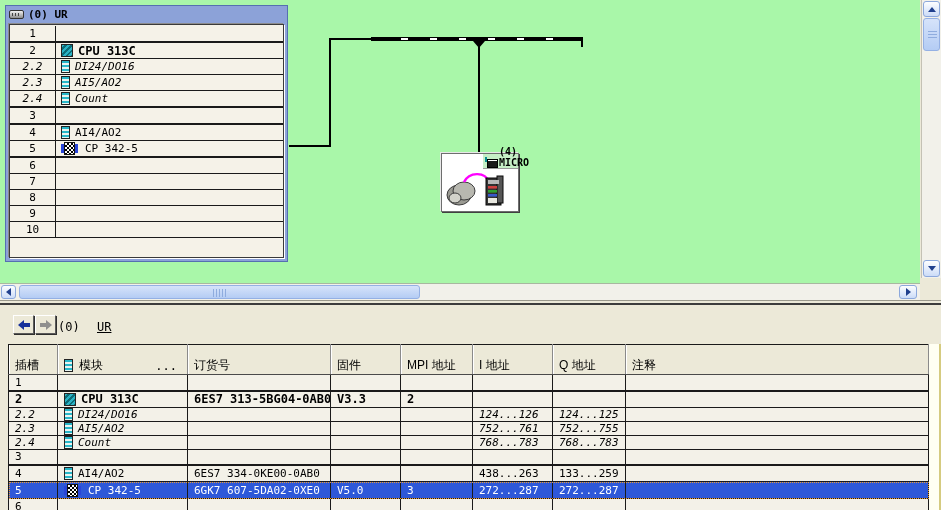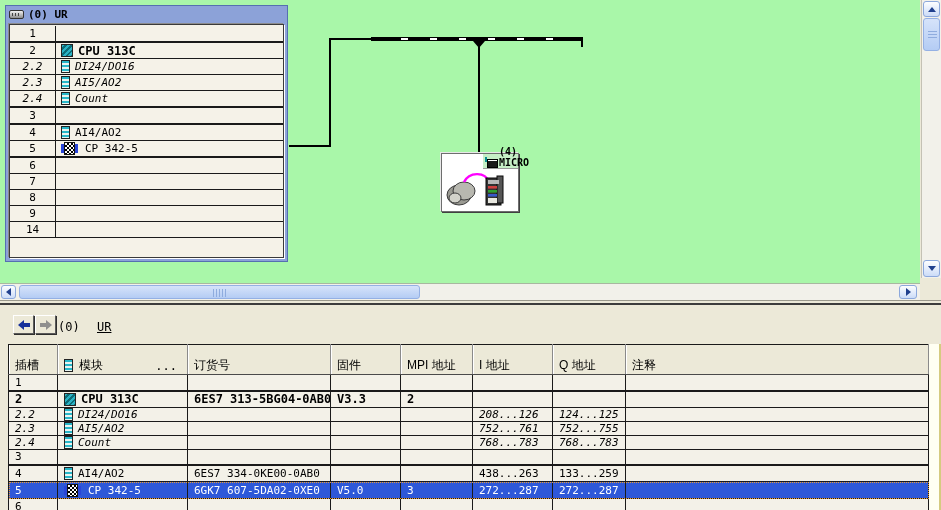--- a/index.html
+++ b/index.html
@@ -176,21 +176,21 @@
         </div>
       <div class="rrow">
           <span class="slot">8</span>
           <span class="mod"></span>
         </div>
       <div class="rrow">
           <span class="slot">9</span>
           <span class="mod"></span>
         </div>
       <div class="rrow">
-          <span class="slot">14</span>
+          <span class="slot">10</span>
           <span class="mod"></span>
         </div>
     </div>
   </div>
 
   <div class="abs net-line" style="left:289px; top:145px; width:41px; height:2px;"></div>
   <div class="abs net-line" style="left:329px; top:39px; width:2px; height:108px;"></div>
   <div class="abs net-line" style="left:329px; top:38px; width:44px; height:2px;"></div>
 
   <div id="bus" class="abs"></div>
@@ -316,21 +316,21 @@
       <td>2.2</td>
       <td>
           <span class="cell-flex">
             <span class="mod-icon"></span>
             <span>DI24/DO16</span>
           </span>
         </td>
       <td></td>
       <td></td>
       <td></td>
-      <td>208...126</td>
+      <td>124...126</td>
       <td>124...125</td>
       <td></td>
     </tr>
     <tr class="h14 sub">
       <td>2.3</td>
       <td>
           <span class="cell-flex">
             <span class="mod-icon"></span>
             <span>AI5/AO2</span>
           </span>

